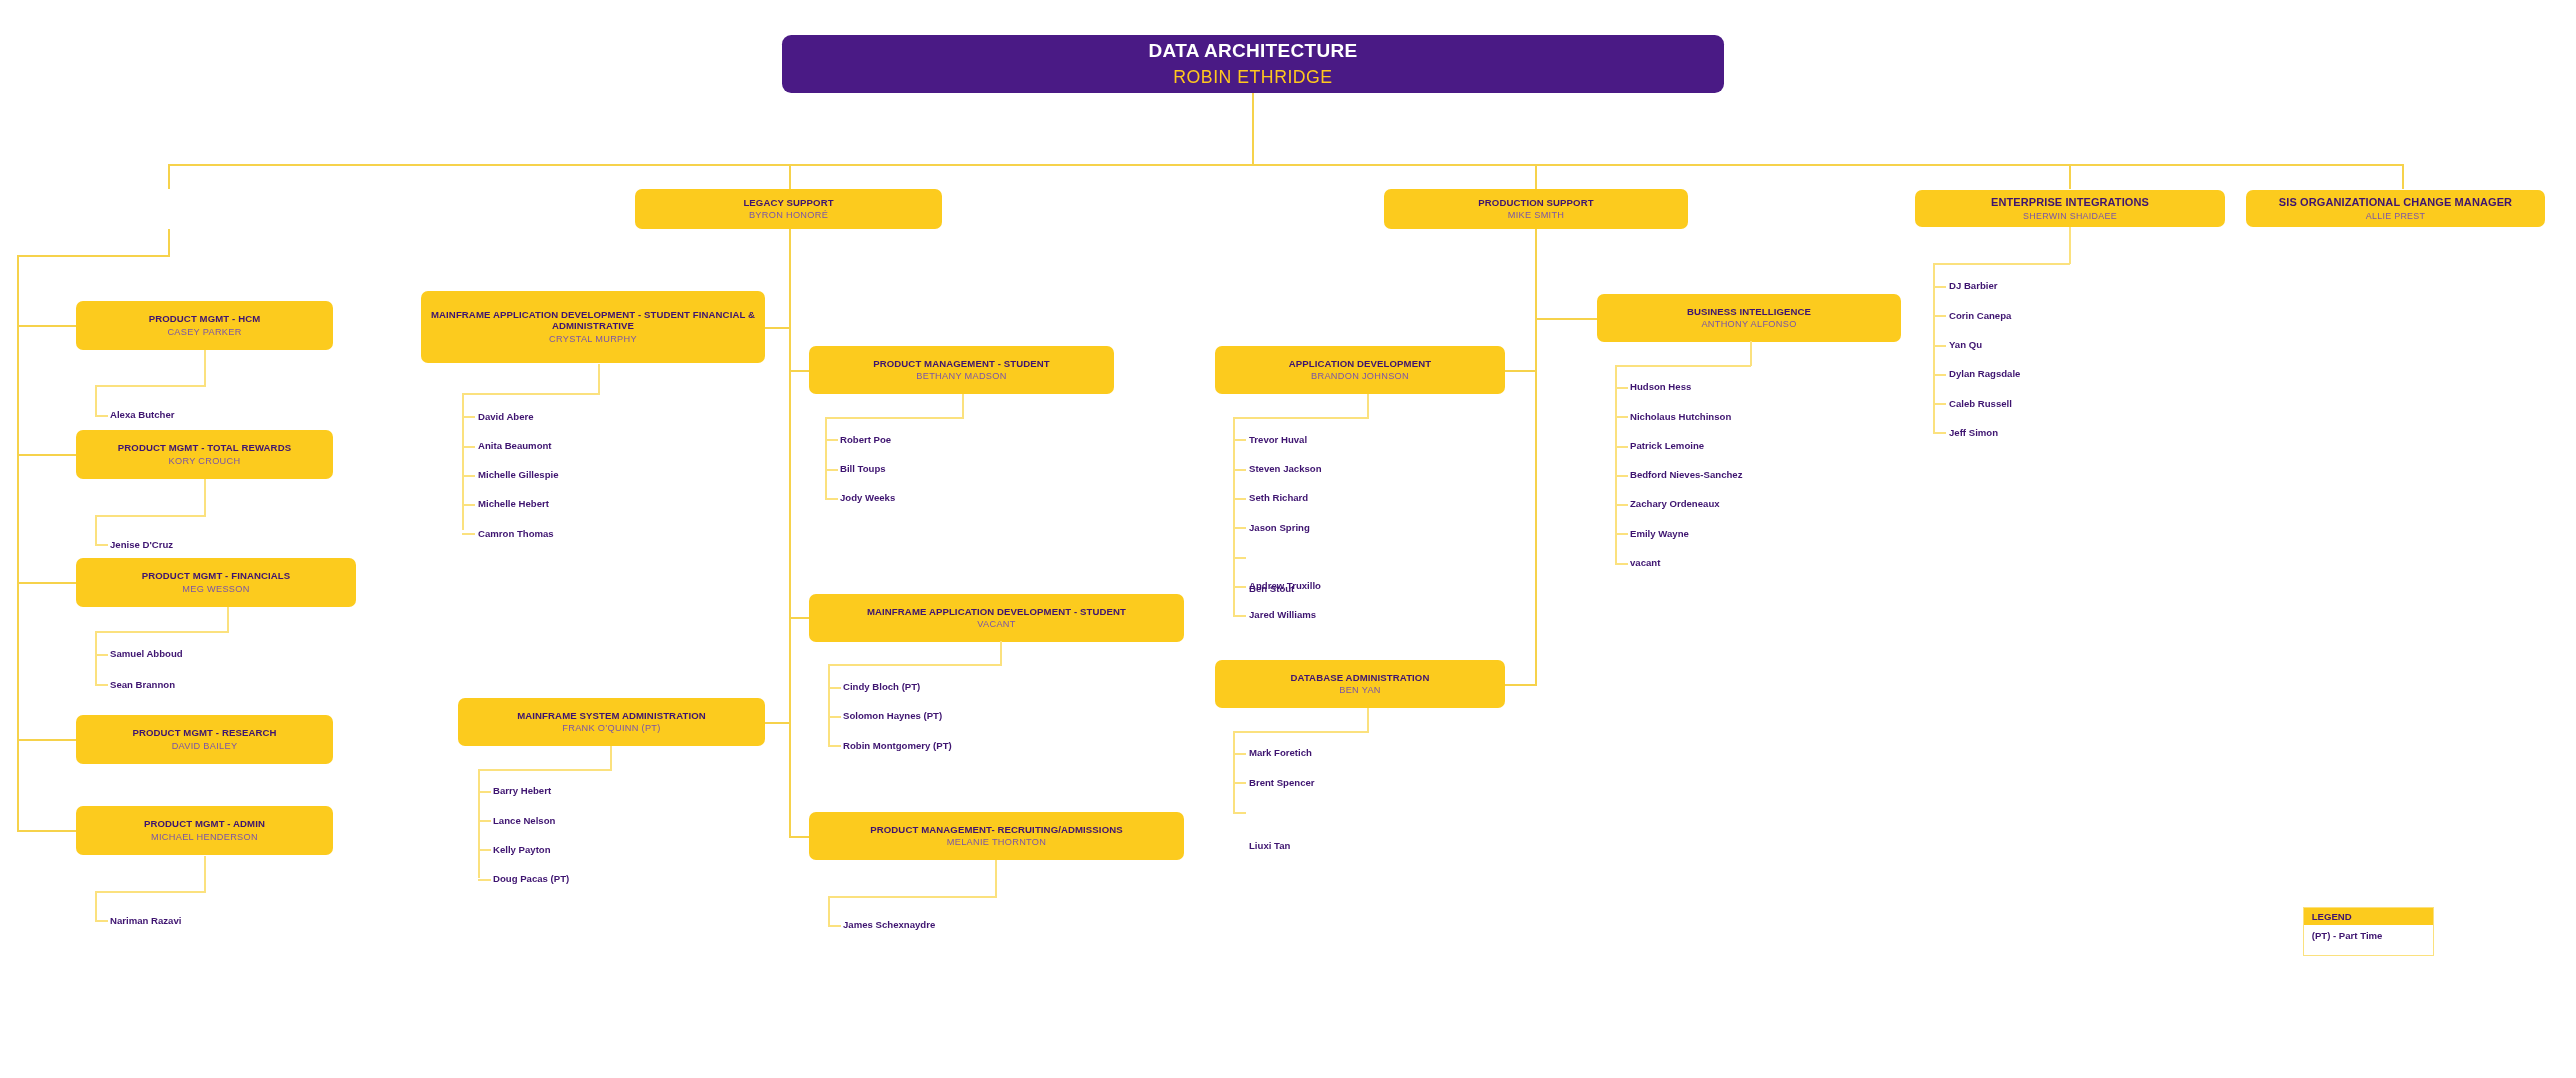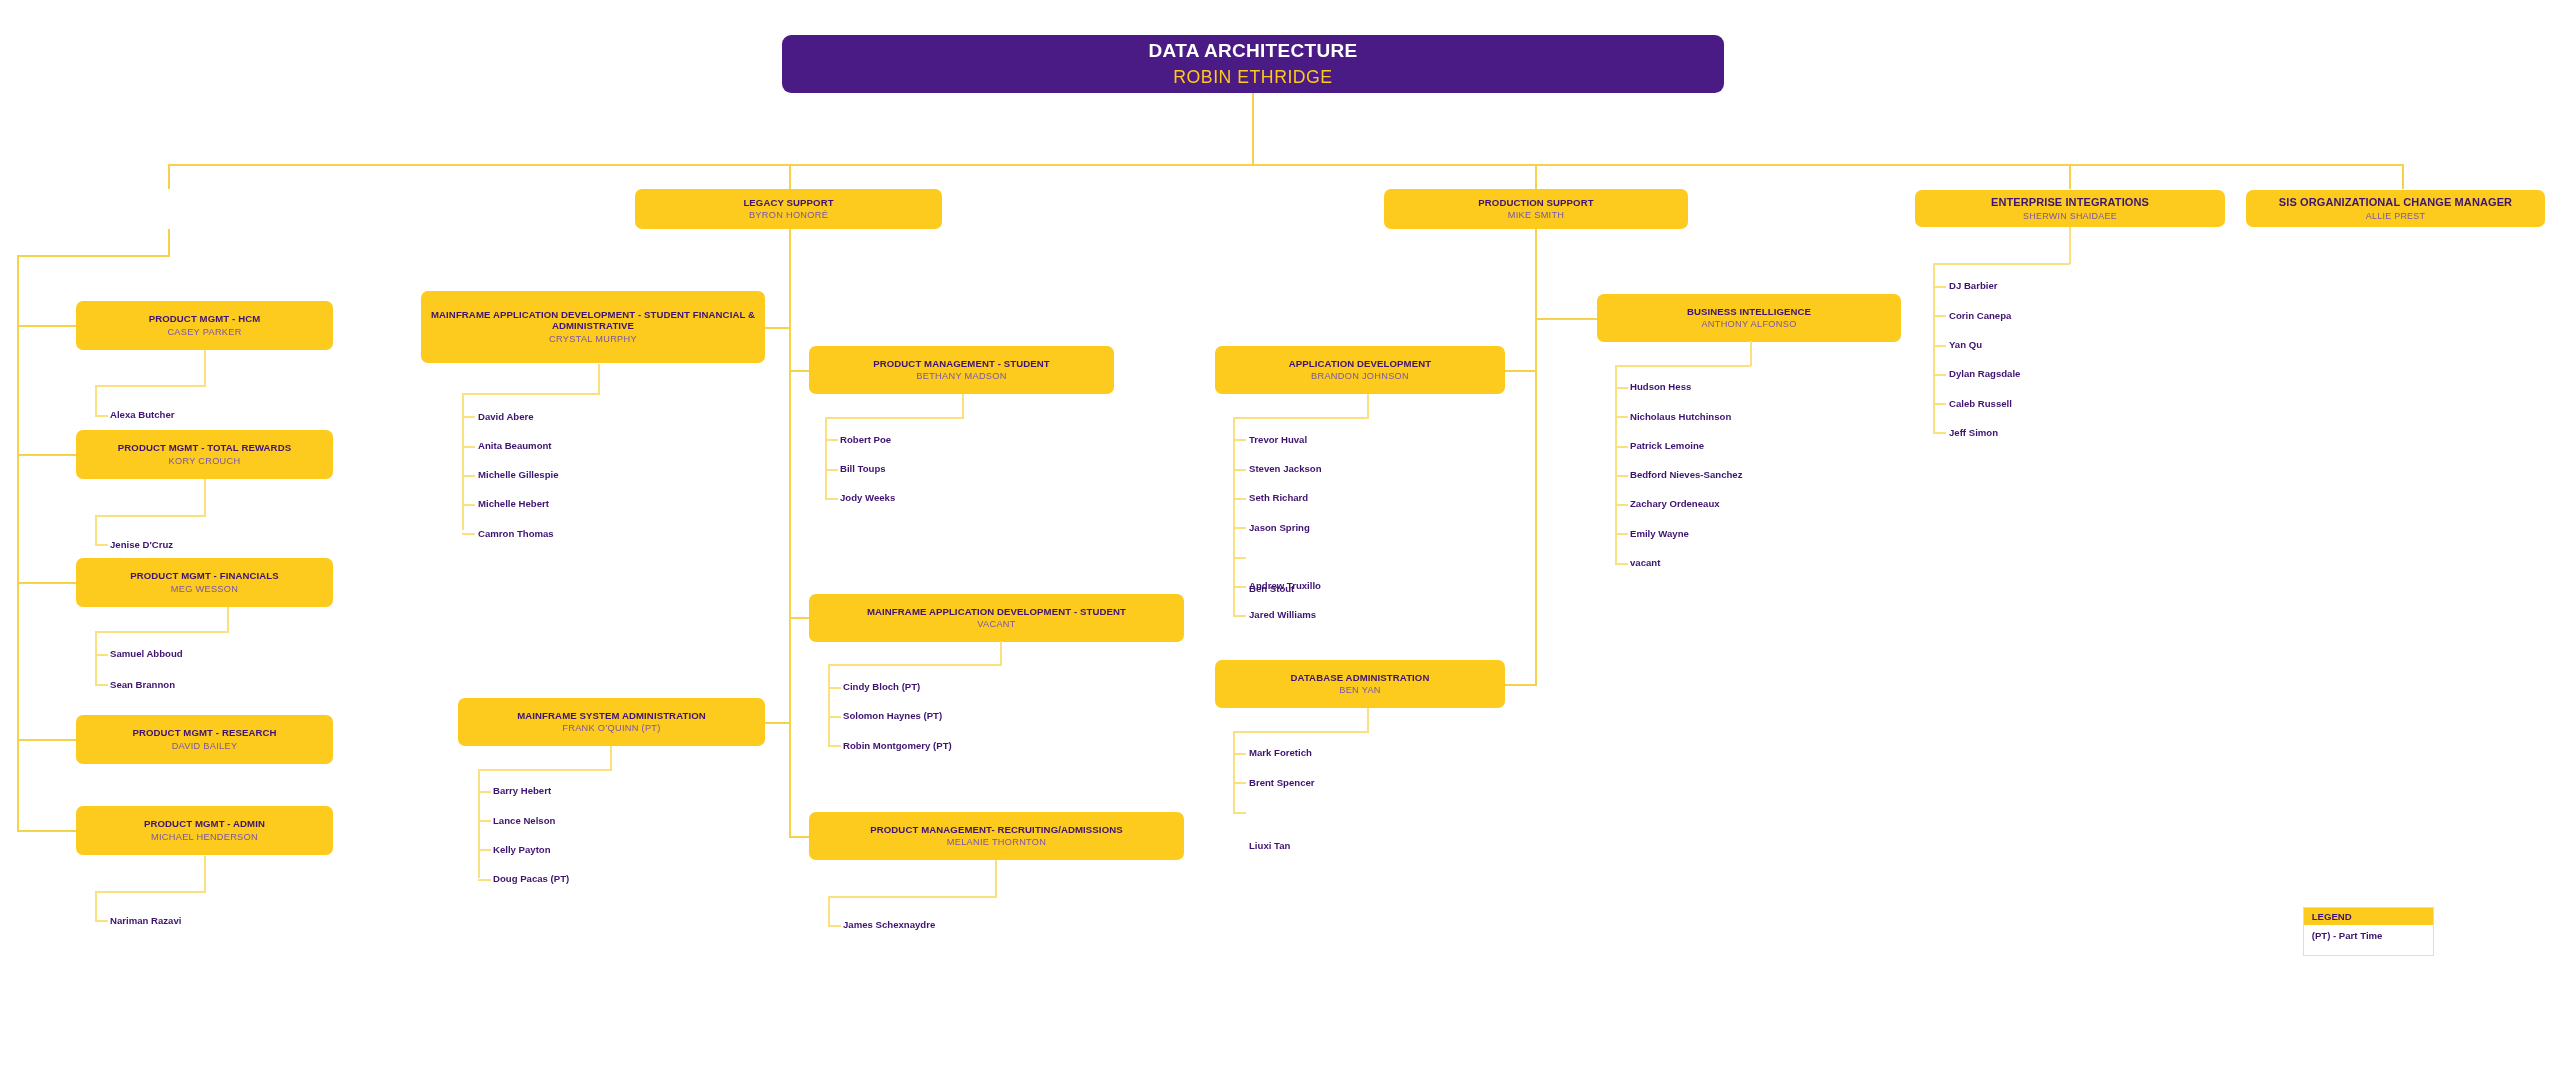--- a/index.html
+++ b/index.html
@@ -160,21 +160,21 @@
     <div class="t1">PRODUCT MGMT - TOTAL REWARDS</div>
     <div class="t2">KORY CROUCH</div>
   </div>
   <div class="ln v pale" style="left:204px;top:479px;width:1.5px;height:37px;"></div>
   <div class="ln h pale" style="left:95px;top:515px;width:111px;height:1.5px;"></div>
   <div class="ln v pale" style="left:95px;top:515px;width:1.5px;height:31px;"></div>
   <div class="ln h pale" style="left:95px;top:544px;width:13px;height:1.5px;"></div>
   <div class="leaf" style="left:110px;top:540px;">Jenise D'Cruz</div>
 
   <div class="ln h" style="left:17px;top:582px;width:59px;height:1.5px;"></div>
-  <div class="node lvl s12" style="left:76px;top:558px;width:257px;height:49px;">
+  <div class="node lvl s12" style="left:76px;top:558px;width:280px;height:49px;">
     <div class="t1">PRODUCT MGMT - FINANCIALS</div>
     <div class="t2">MEG WESSON</div>
   </div>
   <div class="ln v pale" style="left:227px;top:607px;width:1.5px;height:25px;"></div>
   <div class="ln h pale" style="left:95px;top:631px;width:134px;height:1.5px;"></div>
   <div class="ln v pale" style="left:95px;top:631px;width:1.5px;height:55px;"></div>
   <div class="ln h pale" style="left:95px;top:654px;width:13px;height:1.5px;"></div>
   <div class="leaf" style="left:110px;top:649px;">Samuel Abboud</div>
   <div class="ln h pale" style="left:95px;top:684px;width:13px;height:1.5px;"></div>
   <div class="leaf" style="left:110px;top:680px;">Sean Brannon</div>

